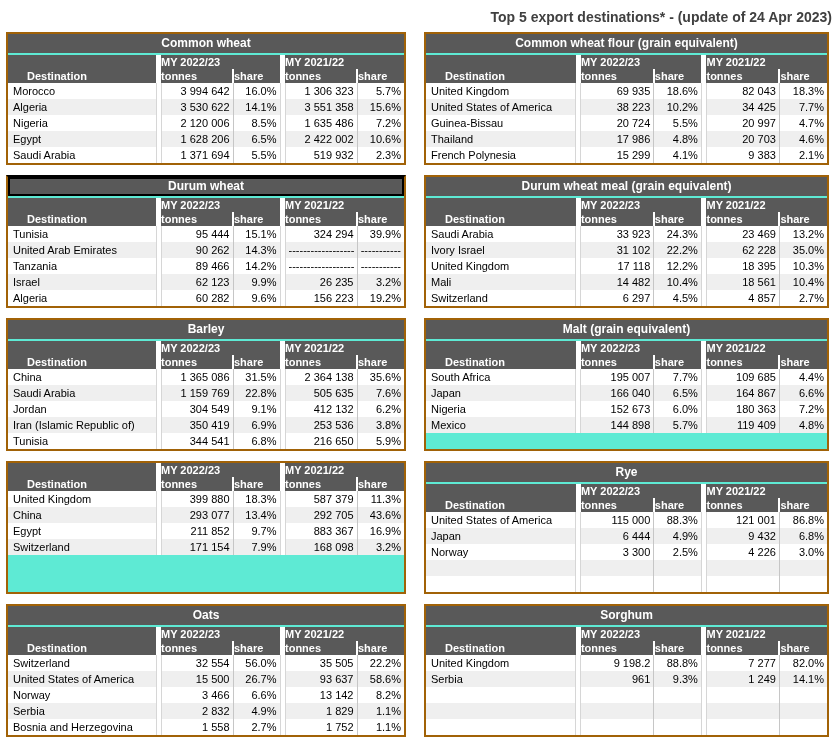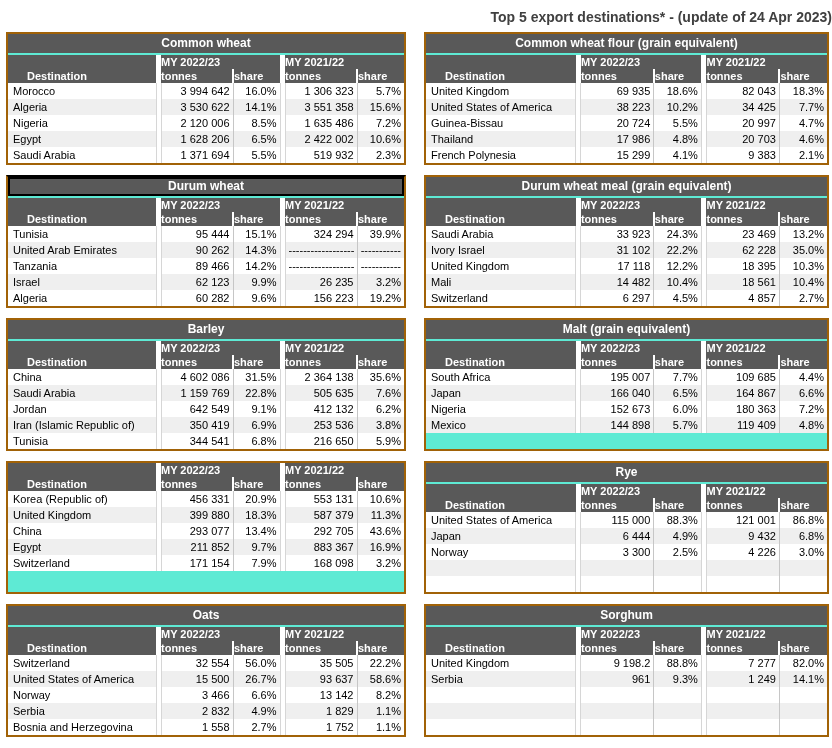--- a/index.html
+++ b/index.html
@@ -435,39 +435,39 @@
           <td class="h-share">share</td>
           <td class="sp"></td>
           <td class="h-ton">tonnes</td>
           <td class="h-share">share</td>
         </tr>
       </thead>
       <tbody>
           <tr>
             <td class="dest">China</td>
             <td class="sp"></td>
-            <td class="num">4 602 086</td>
+            <td class="num">1 365 086</td>
             <td class="num share">31.5%</td>
             <td class="sp"></td>
             <td class="num">2 364 138</td>
             <td class="num share">35.6%</td>
           </tr>
           <tr>
             <td class="dest">Saudi Arabia</td>
             <td class="sp"></td>
             <td class="num">1 159 769</td>
             <td class="num share">22.8%</td>
             <td class="sp"></td>
             <td class="num">505 635</td>
             <td class="num share">7.6%</td>
           </tr>
           <tr>
             <td class="dest">Jordan</td>
             <td class="sp"></td>
-            <td class="num">642 549</td>
+            <td class="num">304 549</td>
             <td class="num share">9.1%</td>
             <td class="sp"></td>
             <td class="num">412 132</td>
             <td class="num share">6.2%</td>
           </tr>
           <tr>
             <td class="dest">Iran (Islamic Republic of)</td>
             <td class="sp"></td>
             <td class="num">350 419</td>
             <td class="num share">6.9%</td>
@@ -581,29 +581,20 @@
           <td class="sp"></td>
           <td class="h-ton">tonnes</td>
           <td class="h-share">share</td>
           <td class="sp"></td>
           <td class="h-ton">tonnes</td>
           <td class="h-share">share</td>
         </tr>
       </thead>
       <tbody>
           <tr>
-            <td class="dest">Korea (Republic of)</td>
-            <td class="sp"></td>
-            <td class="num">456 331</td>
-            <td class="num share">20.9%</td>
-            <td class="sp"></td>
-            <td class="num">553 131</td>
-            <td class="num share">10.6%</td>
-          </tr>
-          <tr>
             <td class="dest">United Kingdom</td>
             <td class="sp"></td>
             <td class="num">399 880</td>
             <td class="num share">18.3%</td>
             <td class="sp"></td>
             <td class="num">587 379</td>
             <td class="num share">11.3%</td>
           </tr>
           <tr>
             <td class="dest">China</td>

